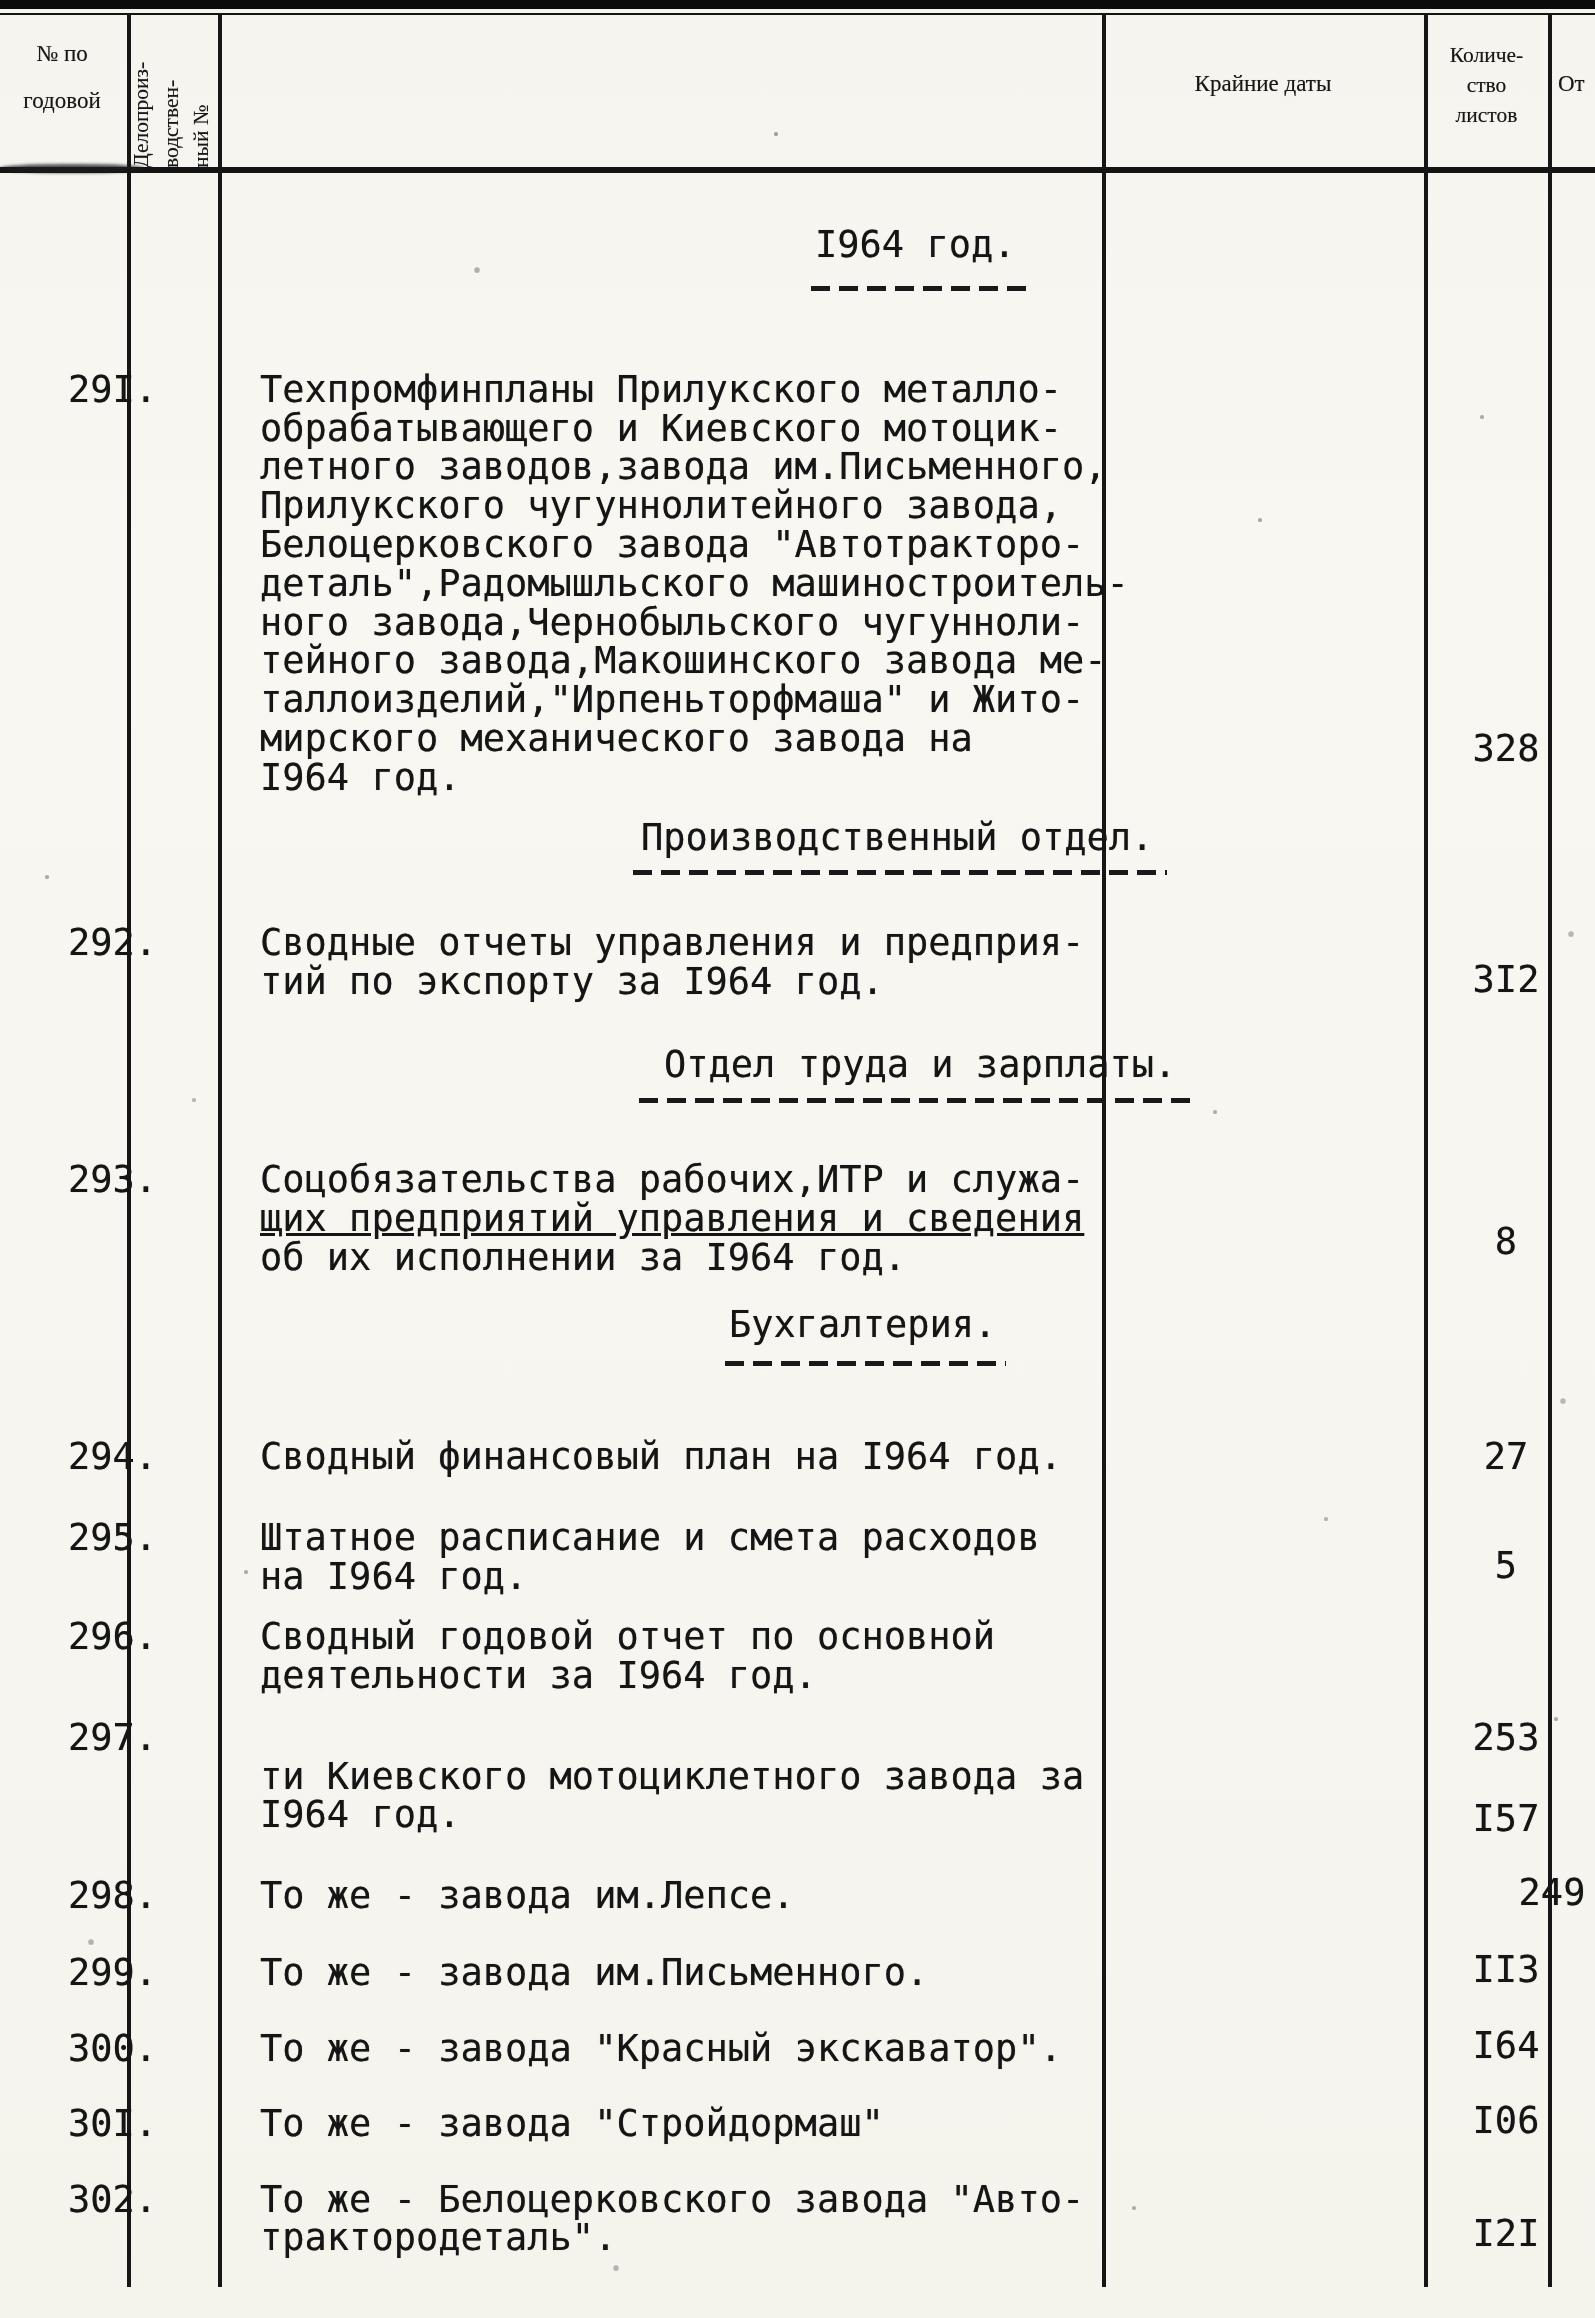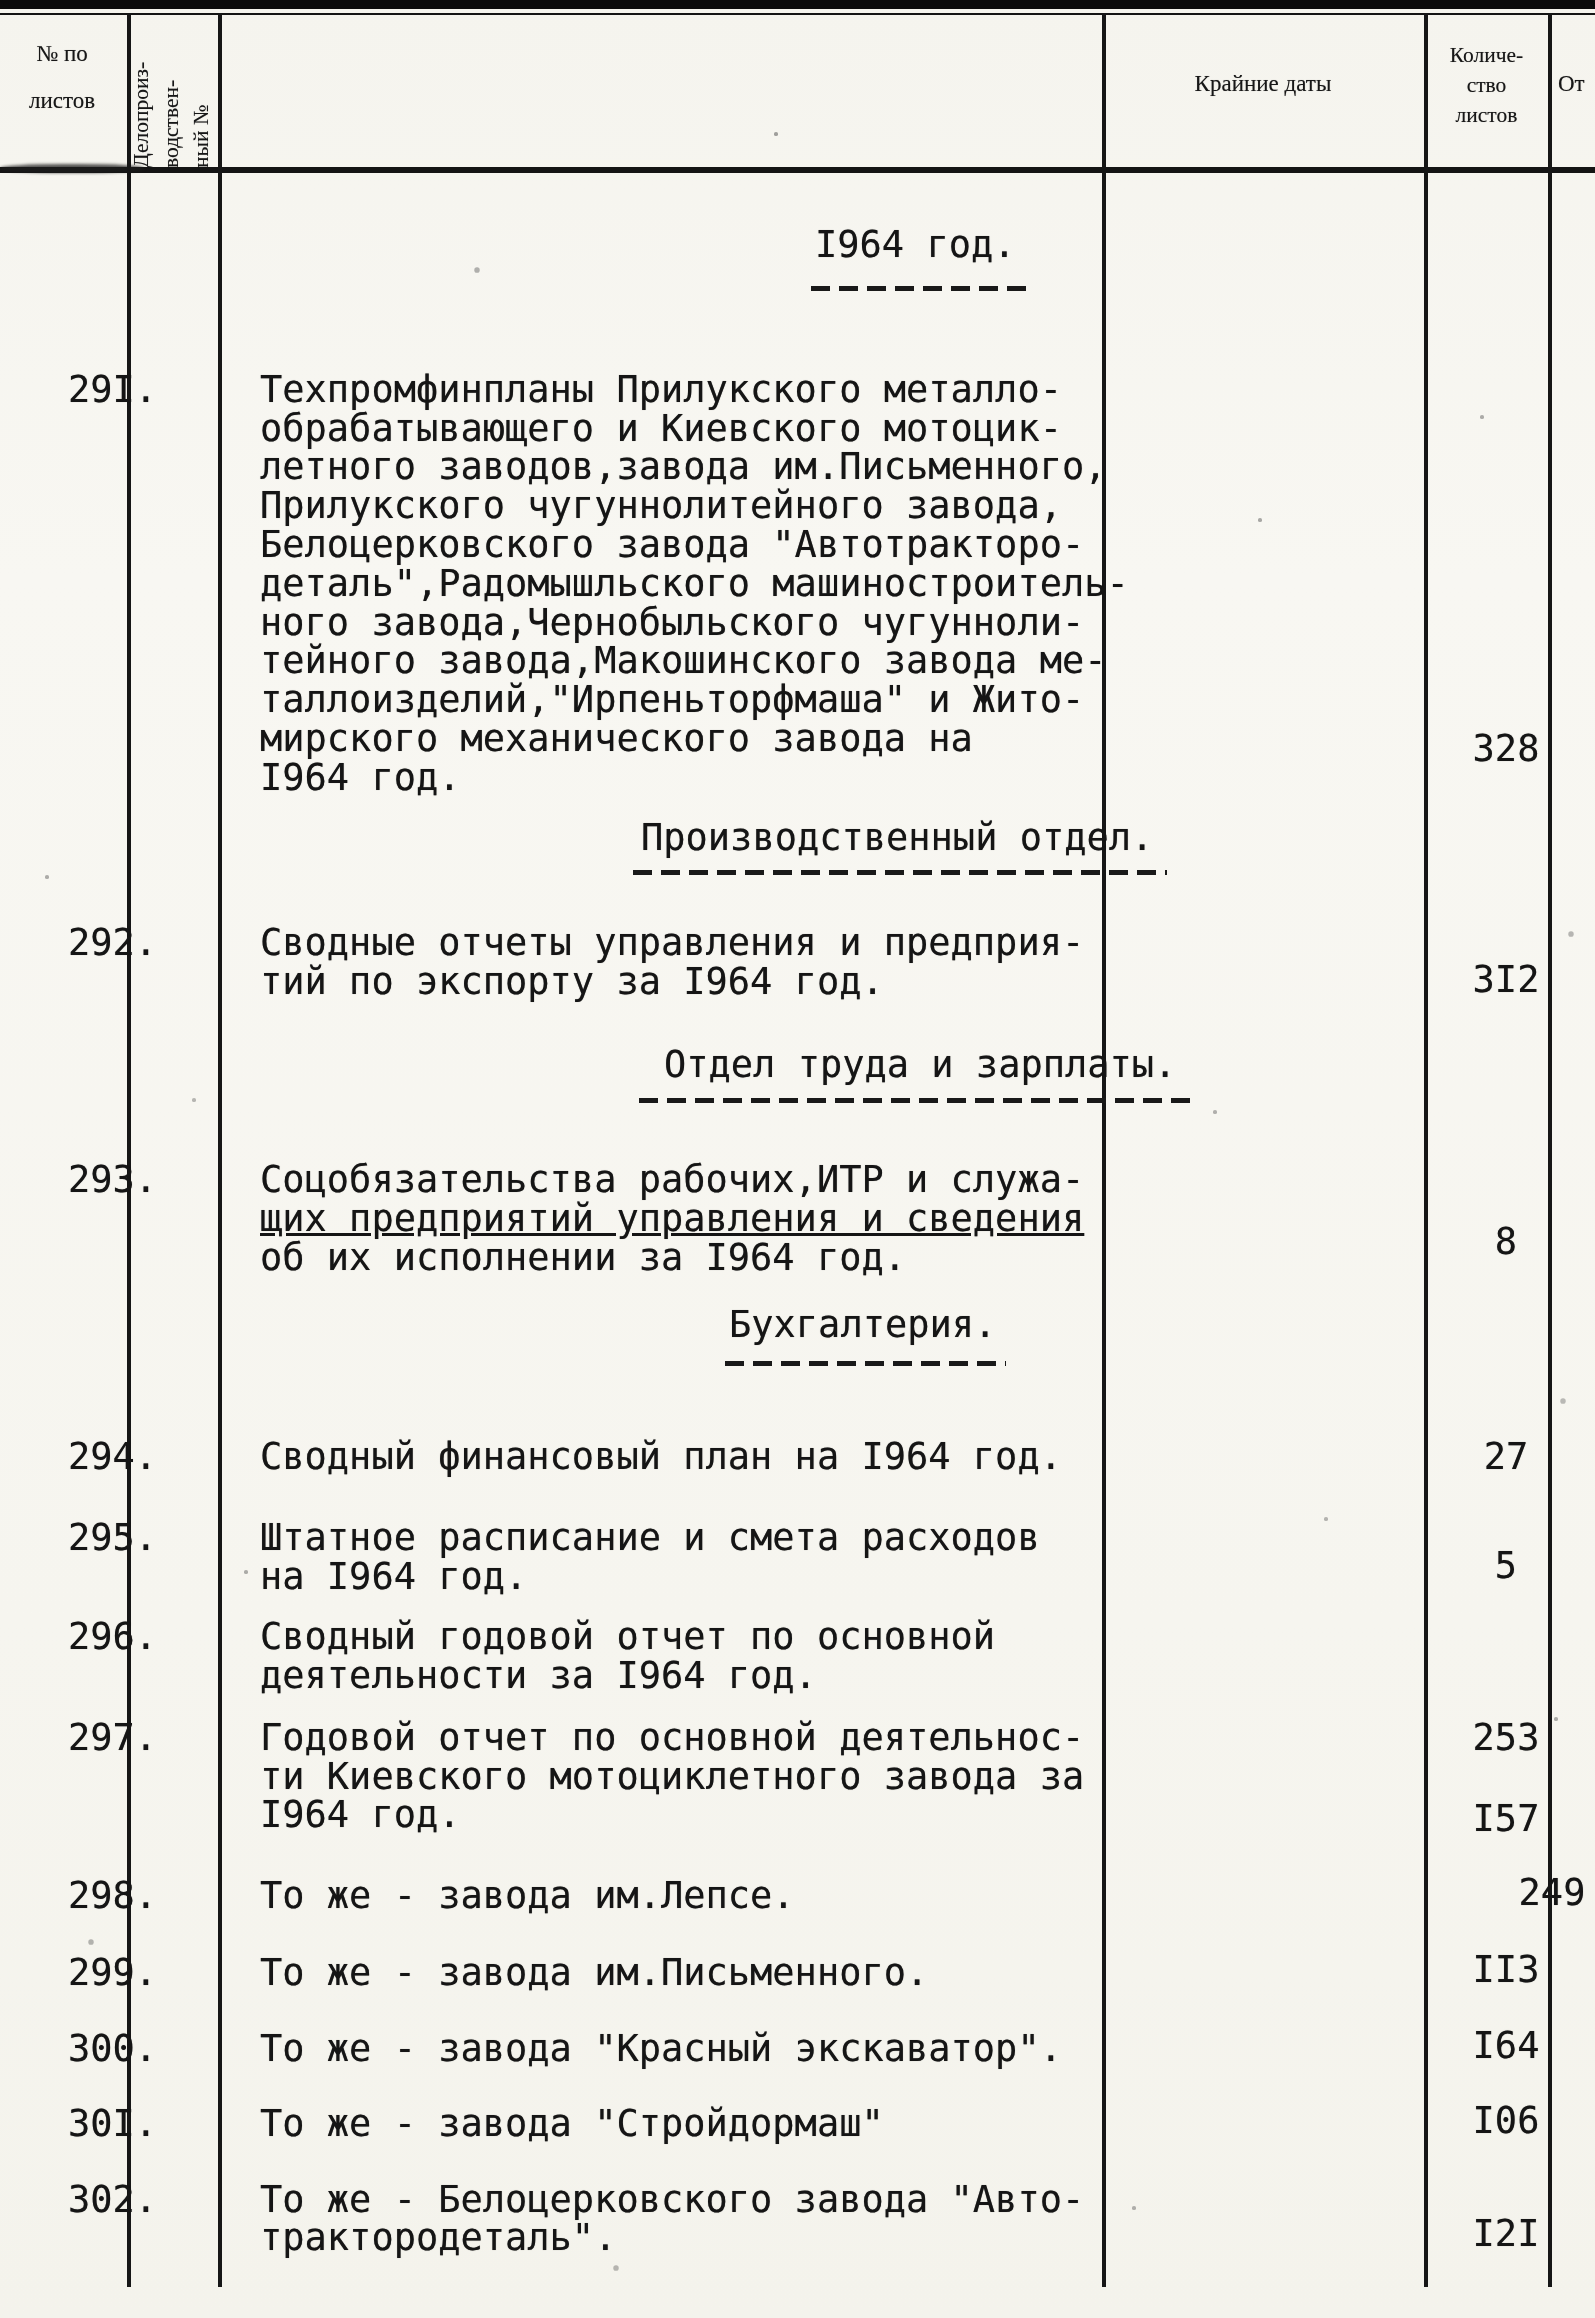--- a/index.html
+++ b/index.html
@@ -71,21 +71,21 @@
   <div class="hline thick"></div>
   <div class="smudge"></div>
 
   <div class="vline v1"></div>
   <div class="vline v2"></div>
   <div class="vline v3"></div>
   <div class="vline v4"></div>
   <div class="vline v5"></div>
 
   <div class="serif hdr-seq">№ по
-листов</div>
+годовой</div>
   <div class="serif hdr-office">Делопроиз-
 водствен-
 ный №</div>
   <div class="serif hdr-dates">Крайние даты</div>
   <div class="serif hdr-sheets">Количе-
 ство
 листов</div>
   <div class="serif hdr-notes">От</div>
 
   <div class="speckles"></div>
@@ -116,21 +116,20 @@
     <div class="type sheets" style="top: 1437px;">27</div>
     <div class="type num" style="top: 1518px;">295.</div>
     <div class="type" style="left: 260px; top: 1518px;">Штатное расписание и смета расходов</div>
     <div class="type" style="left: 260px; top: 1557px;">на I964 год.</div>
     <div class="type sheets" style="top: 1546px;">5</div>
     <div class="type num" style="top: 1617px;">296.</div>
     <div class="type" style="left: 260px; top: 1617px;">Сводный годовой отчет по основной</div>
     <div class="type" style="left: 260px; top: 1656px; text-align: center;">деятельности за I964 год.</div>
     <div class="type sheets" style="top: 1718px;">253</div>
     <div class="type num" style="top: 1718px;">297.</div>
-    <div class="type" style="left: 260px; top: 1718px;">Годовой отчет по основной деятельнос-</div>
     <div class="type" style="left: 260px; top: 1757px;">ти Киевского мотоциклетного завода за</div>
     <div class="type" style="left: 260px; top: 1795px;">I964 год.</div>
     <div class="type sheets" style="top: 1799px;">I57</div>
     <div class="type num" style="top: 1876px;">298.</div>
     <div class="type" style="left: 260px; top: 1876px;">То же - завода им.Лепсе.</div>
     <div class="type sheets" style="top: 1873px; padding-left: 46px;">249</div>
     <div class="type num" style="top: 1953px;">299.</div>
     <div class="type" style="left: 260px; top: 1953px;">То же - завода им.Письменного.</div>
     <div class="type sheets" style="top: 1950px;">II3</div>
     <div class="type num" style="top: 2029px;">300.</div>

